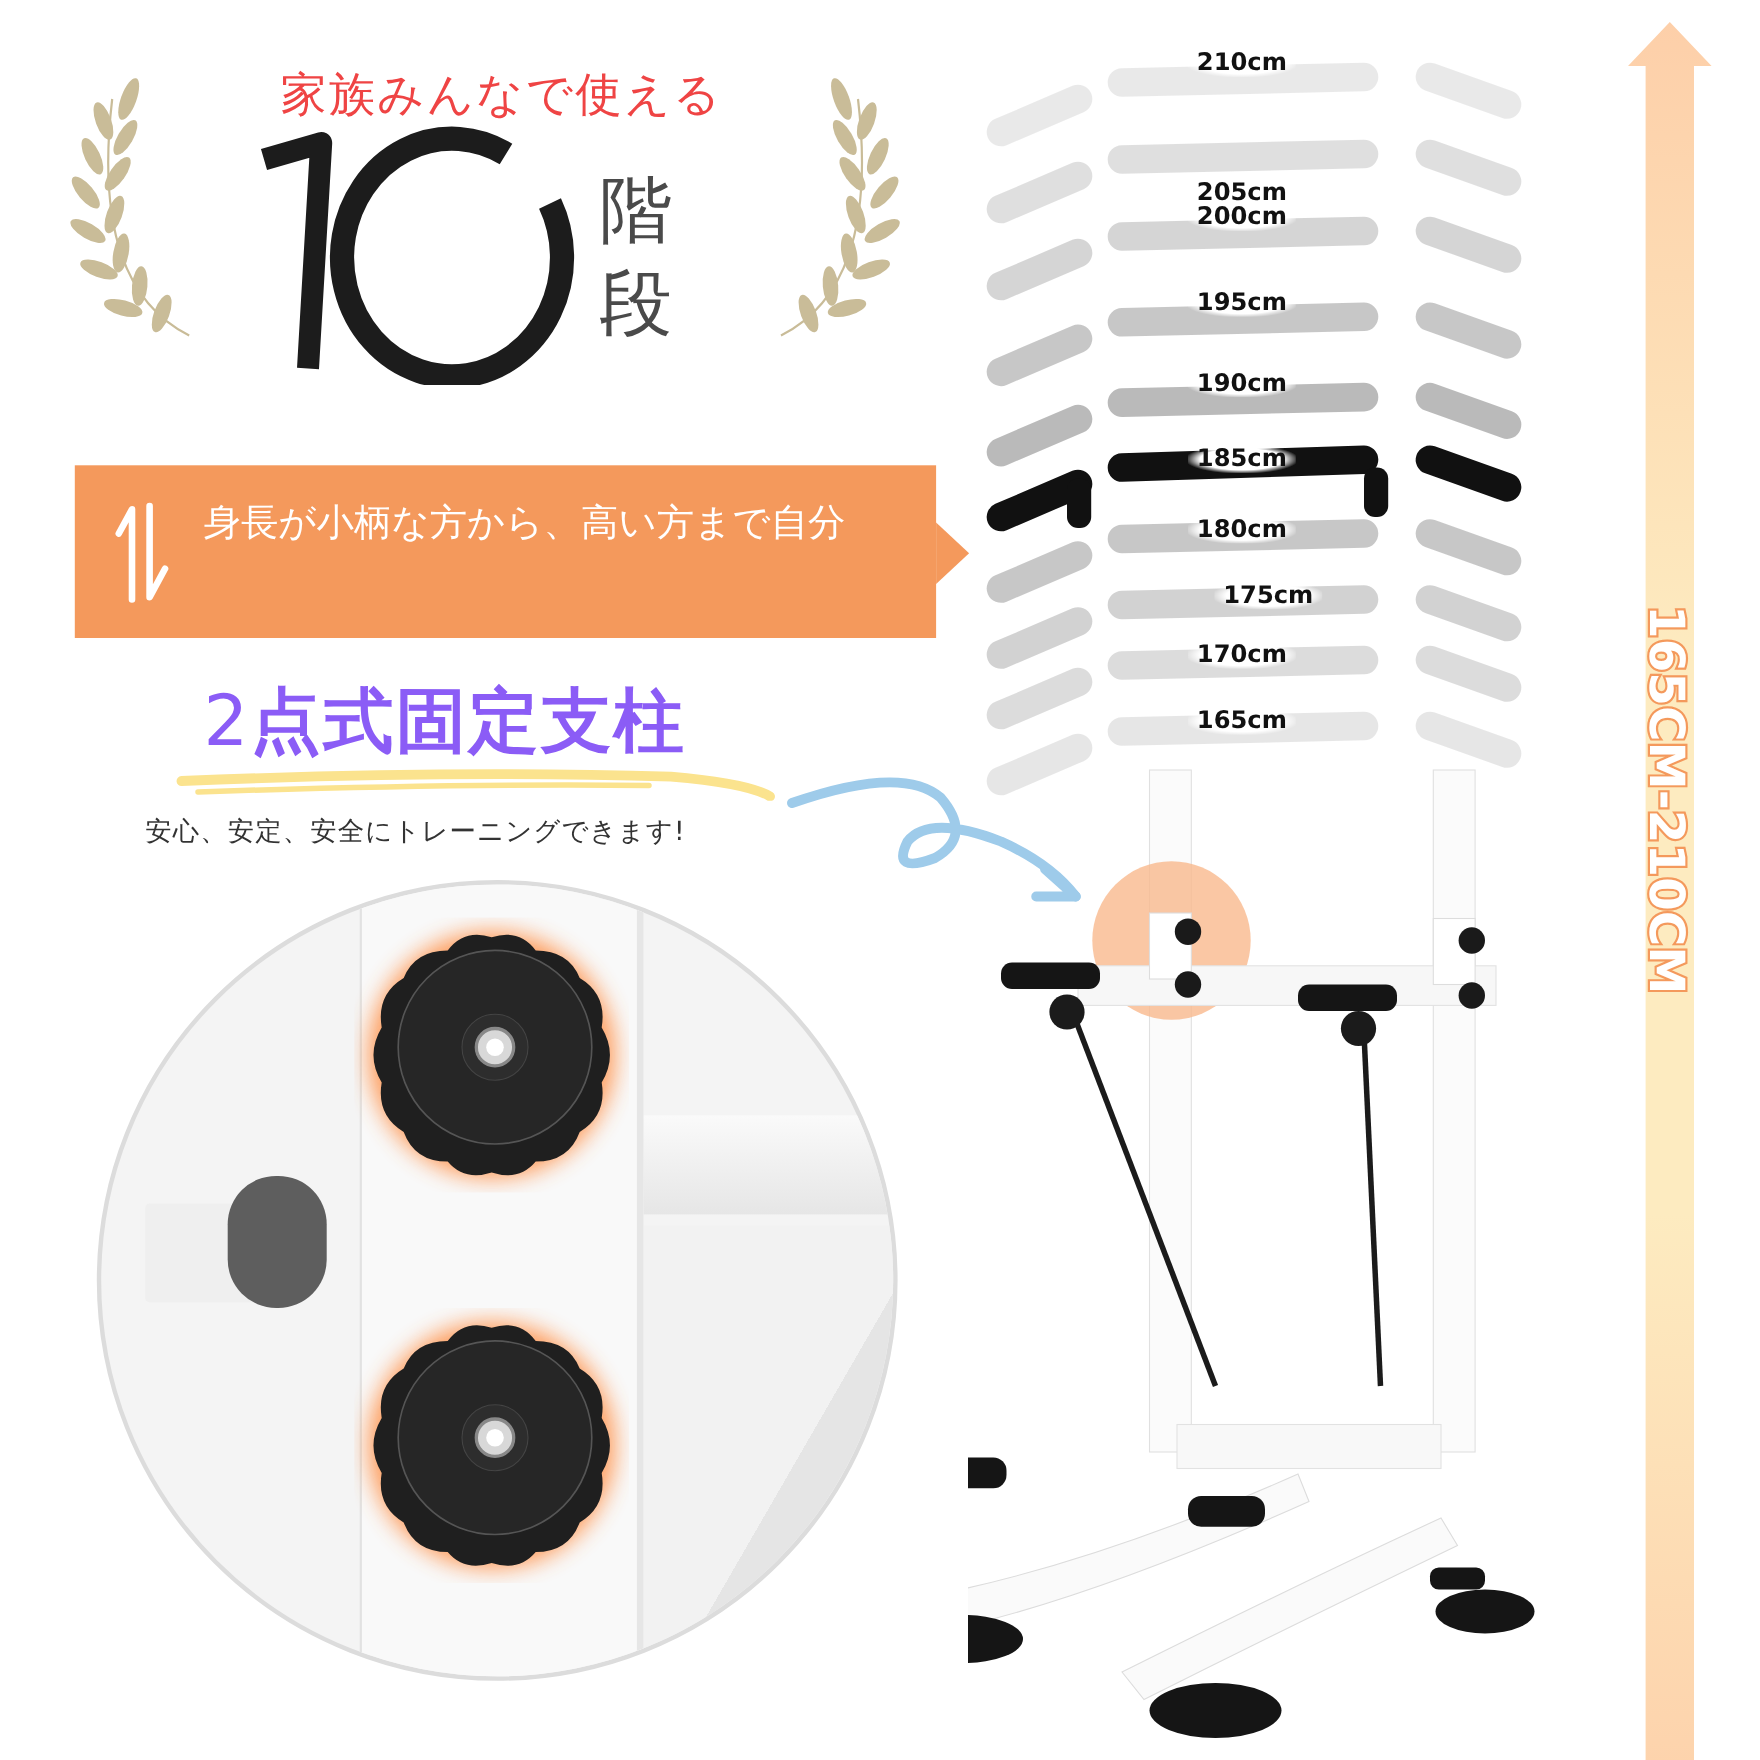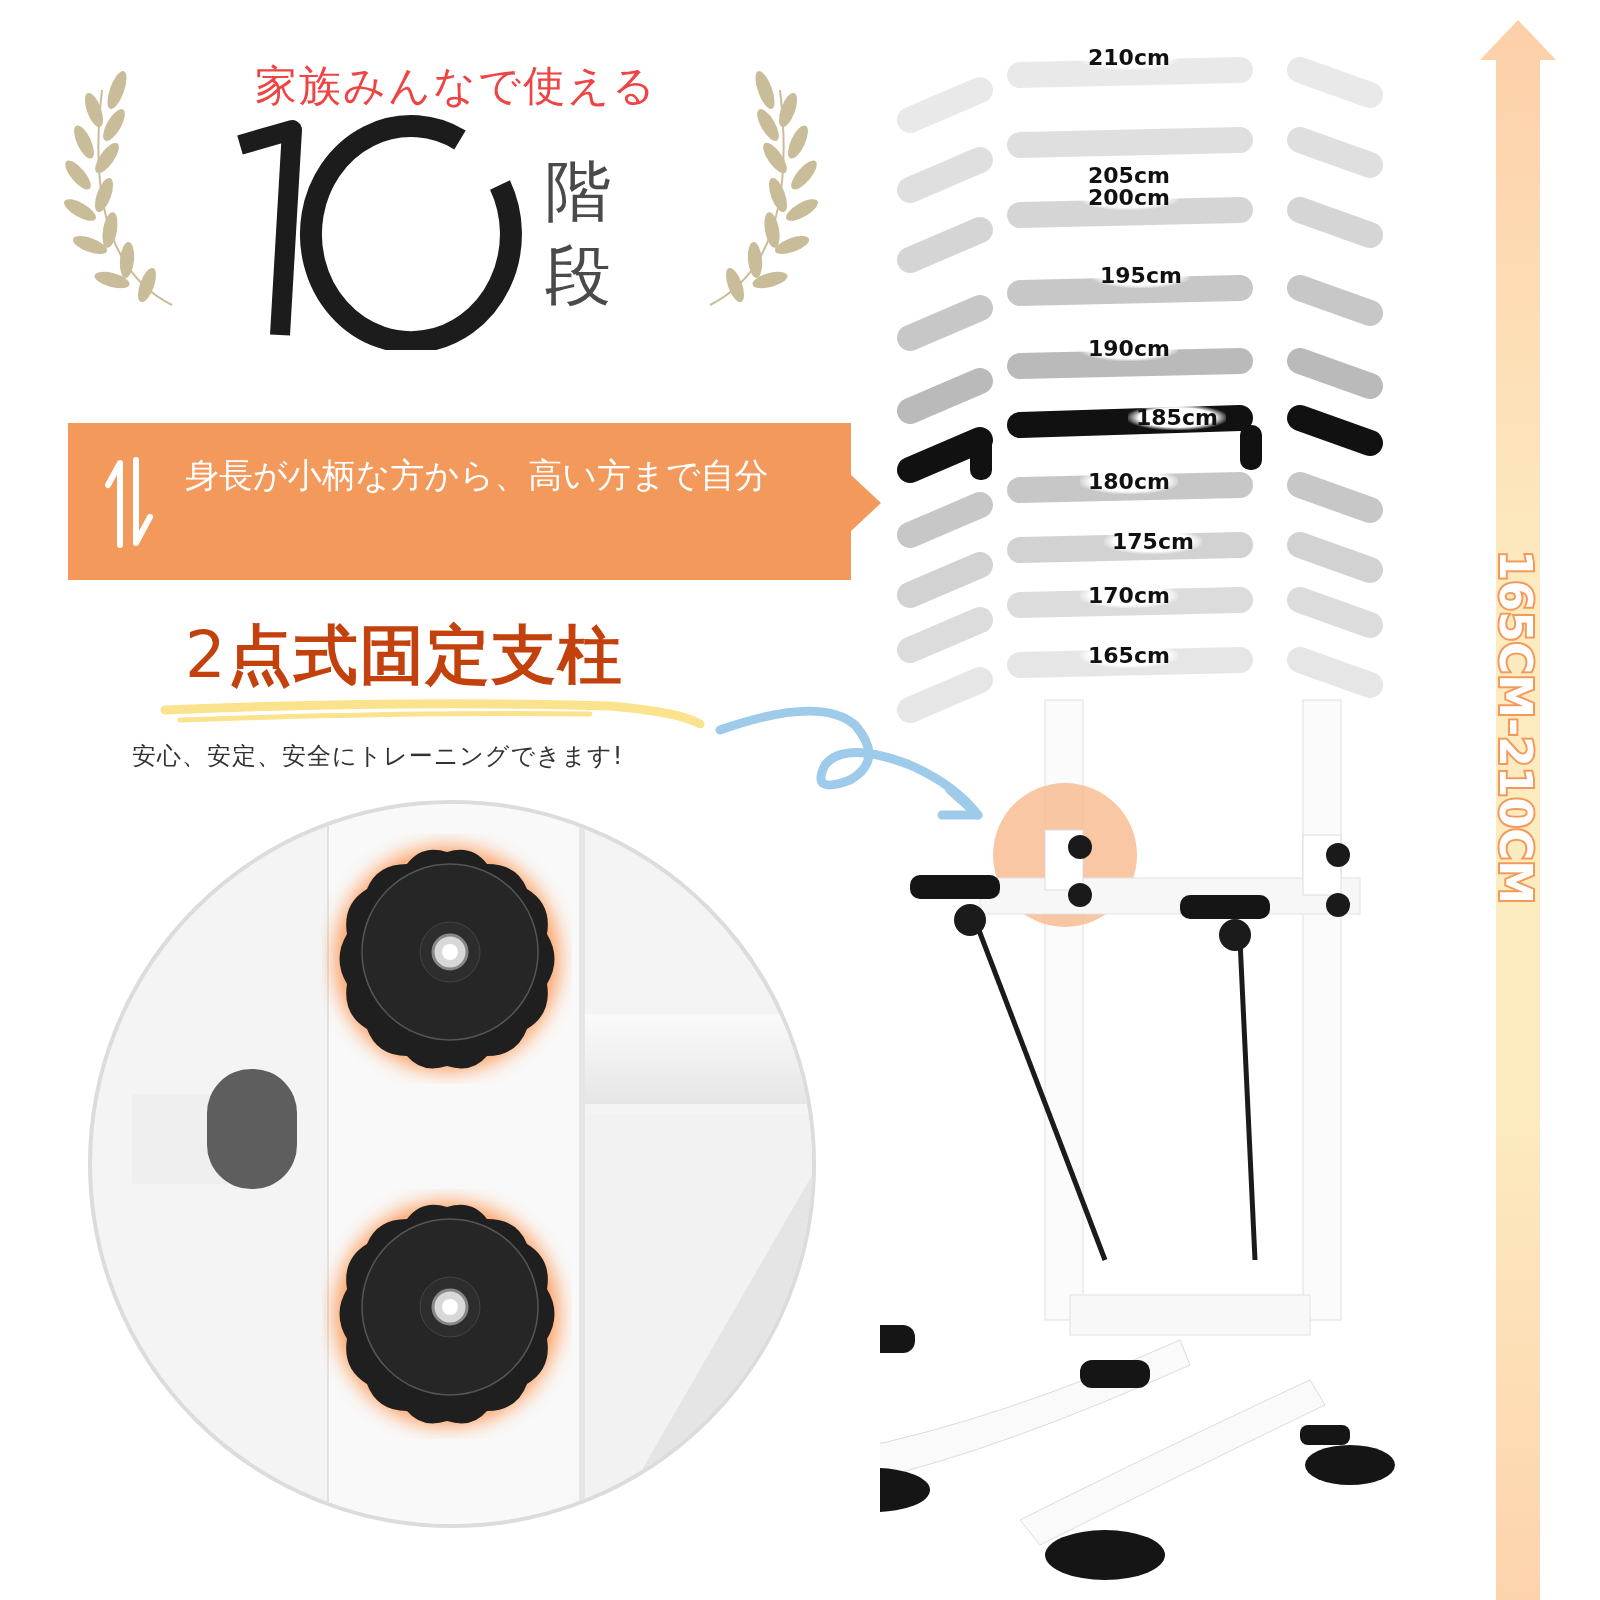--- a/index.html
+++ b/index.html
@@ -17,21 +17,21 @@
 
   
   .callout { left: 68px; top: 423px; width: 783px; height: 157px; background: #f4995c; }
   .callout-tail { left: 851px; top: 475px; width: 0; height: 0; border-top: 28px solid transparent;
                   border-bottom: 28px solid transparent; border-left: 30px solid #f4995c; }
   .callout-icon { left: 100px; top: 455px; width: 60px; height: 95px; }
   .callout-text { left: 185px; top: 451px; font-size: 34px; line-height: 48px; color: #ffffff;
                   white-space: nowrap; }
 
   
-  .sub-title { left: 185px; top: 612px; font-size: 64px; font-weight: bold; color: #c2410c;
+  .sub-title { left: 185px; top: 612px; font-size: 64px; font-weight: bold; color: #8b5cf6;
                letter-spacing: 2px; white-space: nowrap; }
   .sub-title .num { font-weight: normal; font-family: "DejaVu Sans", sans-serif; }
   .highlight { left: 160px; top: 698px; width: 545px; height: 30px; }
   .sub-desc { left: 132px; top: 740px; font-size: 24px; color: #333; white-space: nowrap; letter-spacing: 1px; }
   .blue-arrow { left: 710px; top: 685px; width: 290px; height: 135px; }
 
   
   .detail-circle { left: 88px; top: 800px; width: 720px; height: 720px; border-radius: 50%;
                    background: #f4f4f4; border: 4px solid #dcdcdc; overflow: hidden; }
   .post { position: absolute; left: 235px; top: 0; width: 250px; height: 720px; background: #f9f9f9;
@@ -252,23 +252,23 @@
     <rect x="-35" y="1285" width="70" height="28" rx="12" fill="#151515"></rect>
     <rect x="200" y="1320" width="70" height="28" rx="12" fill="#151515"></rect>
     <ellipse cx="-5" cy="1450" rx="55" ry="22" fill="#151515"></ellipse>
     <ellipse cx="225" cy="1515" rx="60" ry="25" fill="#151515"></ellipse>
     <ellipse cx="470" cy="1425" rx="45" ry="20" fill="#151515"></ellipse>
     <rect x="420" y="1385" width="50" height="20" rx="8" fill="#151515"></rect>
   </svg>
   <div class="height-label" style="left:200px; top:5px;">210cm</div>
   <div class="height-label" style="left:200px; top:75px;margin-top:48px;">205cm</div>
   <div class="height-label" style="left:200px; top:145px;">200cm</div>
-  <div class="height-label" style="left:212px; top:223px;">195cm</div>
+  <div class="height-label" style="left:200px; top:223px;">195cm</div>
   <div class="height-label" style="left:200px; top:296px;">190cm</div>
-  <div class="height-label" style="left:200px; top:365px;margin-left:48px;">185cm</div>
+  <div class="height-label" style="left:200px; top:365px;">185cm</div>
   <div class="height-label" style="left:200px; top:429px;">180cm</div>
   <div class="height-label" style="left:200px; top:489px;margin-left:24px;">175cm</div>
   <div class="height-label" style="left:200px; top:543px;">170cm</div>
   <div class="height-label" style="left:200px; top:603px;">165cm</div>
 </div>
 
 <svg class="abs range-arrow" viewBox="0 0 80 1670">
   <defs>
     <linearGradient id="rg" x1="0" y1="0" x2="0" y2="1">
       <stop offset="0" stop-color="#fdcfa9"></stop>

